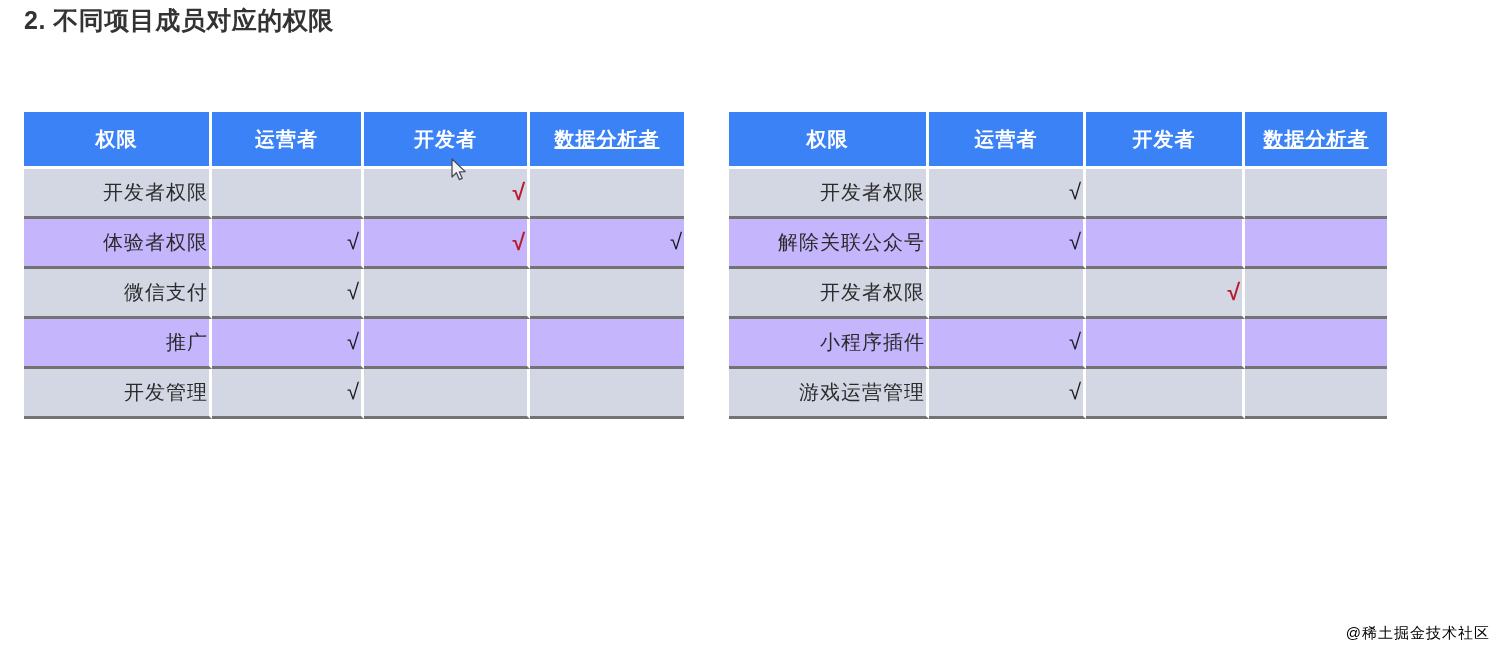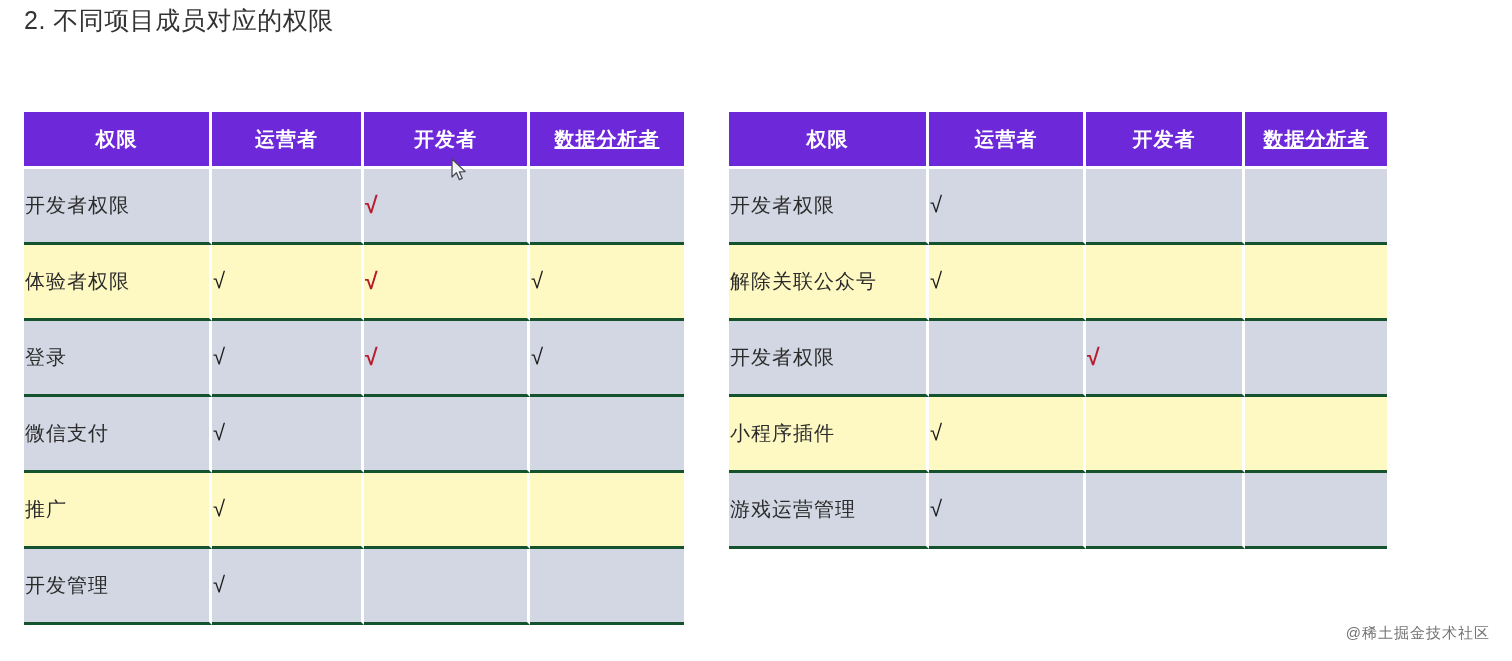--- a/index.html
+++ b/index.html
@@ -15,66 +15,66 @@
     font-family: "Liberation Sans", "DejaVu Sans", sans-serif;
     -webkit-font-smoothing: antialiased;
   }
 
   
   .page-title {
     position: absolute;
     left: 24px;
     top: 4px;
     font-size: 25px;
-    font-weight: normal;
+    font-weight: bold;
     color: #333333;
     letter-spacing: 0.5px;
     white-space: nowrap;
   }
 
   
   .perm-table {
     position: absolute;
     border-collapse: separate;
     border-spacing: 0;
     table-layout: fixed;
   }
   .perm-table.left  { left: 24px;  top: 112px; width: 660px; }
   .perm-table.right { left: 729px; top: 112px; width: 658px; }
 
   .perm-table th {
-    background: #6d28d9;
+    background: #3b82f6;
     color: #ffffff;
     font-size: 20px;
     font-weight: bold;
     height: 57px;
     text-align: center;
     vertical-align: middle;
     border-right: 3px solid #ffffff;
     border-bottom: 3px solid #ffffff;
     letter-spacing: 1px;
     box-sizing: border-box;
   }
   .perm-table th:last-child { border-right: none; text-decoration: underline; }
 
   .perm-table td {
-    height: 76px;
-    text-align: left;
+    height: 50px;
+    text-align: right;
     vertical-align: middle;
     font-size: 20px;
     color: #2b2b2b;
     border-right: 3px solid #ffffff;
-    border-bottom: 3px solid #14532d;
+    border-bottom: 3px solid #737373;
     box-sizing: border-box;
     letter-spacing: 1px;
   }
   .perm-table td:last-child { border-right: none; }
 
   tr.row-odd  td { background: #d2d7e3; }
-  tr.row-even td { background: #fef9c3; }
+  tr.row-even td { background: #c4b5fd; }
 
   td.label-cell { font-size: 20px; }
 
   .chk { font-size: 22px; line-height: 1; display: inline-block; }
   .chk.black { color: #1a1a1a; font-weight: 500; }
   .chk.red   { color: #ba1c2d; font-weight: bold; font-size: 23px; }
 
   
   .left  col.c0 { width: 188px; }
   .left  col.c1 { width: 152px; }
@@ -85,21 +85,21 @@
   .right col.c1 { width: 157px; }
   .right col.c2 { width: 159px; }
   .right col.c3 { width: 142px; }
 
   
   .watermark {
     position: absolute;
     right: 22px;
     bottom: 18px;
     font-size: 15px;
-    color: #737373;
+    color: #000000;
     letter-spacing: 1px;
     white-space: nowrap;
   }
 
   
   .cursor {
     position: absolute;
     left: 450px;
     top: 158px;
     width: 18px;
@@ -134,26 +134,20 @@
         <td><span class="chk red">√</span></td>
         <td></td>
       </tr>
       <tr class="row-even">
         <td class="label-cell">体验者权限</td>
         <td><span class="chk black">√</span></td>
         <td><span class="chk red">√</span></td>
         <td><span class="chk black">√</span></td>
       </tr>
       <tr class="row-odd">
-        <td class="label-cell">登录</td>
-        <td><span class="chk black">√</span></td>
-        <td><span class="chk red">√</span></td>
-        <td><span class="chk black">√</span></td>
-      </tr>
-      <tr class="row-odd">
         <td class="label-cell">微信支付</td>
         <td><span class="chk black">√</span></td>
         <td></td>
         <td></td>
       </tr>
       <tr class="row-even">
         <td class="label-cell">推广</td>
         <td><span class="chk black">√</span></td>
         <td></td>
         <td></td>

